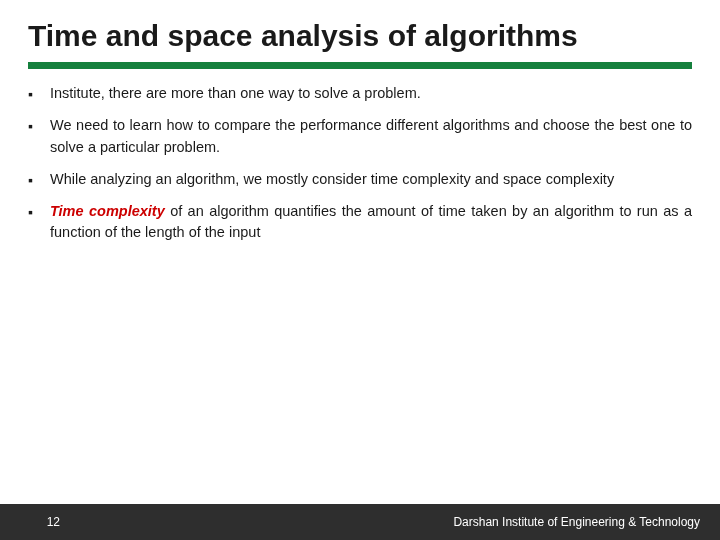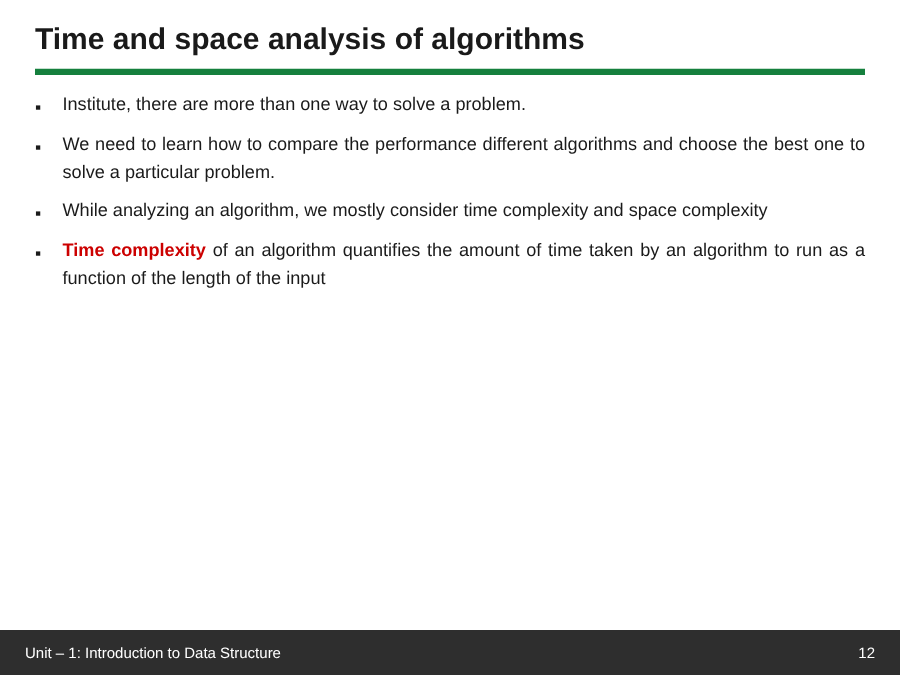--- a/index.html
+++ b/index.html
@@ -25,26 +25,26 @@
       flex-direction: column;
       position: relative;
     }
 
     .main-content {
       flex: 1;
       padding: 18px 28px 10px 28px;
     }
 
     .slide-title {
-      font-size: 24px;
+      font-size: 30px;
       font-weight: bold;
       color: #1a1a1a;
       margin-bottom: 14px;
       line-height: 1.2;
-      border-bottom: 5px solid #15803d;
+      border-bottom: 7px solid #15803d;
       padding-bottom: 8px;
     }
 
     .bullet-list {
       list-style: none;
       padding: 0;
       margin: 0;
     }
 
     .bullet-item {
@@ -65,20 +65,21 @@
     }
 
     .bullet-text {
       text-align: justify;
       flex: 1;
     }
 
     .highlight-red {
       color: #cc0000;
       font-weight: bold;
+      font-style: italic;
     }
 
     .footer {
       background: #2e2e2e;
       color: #ffffff;
       display: flex;
       align-items: center;
       justify-content: space-between;
       padding: 8px 20px;
       font-size: 12px;
@@ -126,16 +127,16 @@
       <li class="bullet-item">
         <span class="bullet-marker">▪</span>
         <span class="bullet-text">
           <span class="highlight-red">Time complexity</span><span> of an algorithm quantifies the amount of time taken by an algorithm to run as a function of the length of the input</span>
         </span>
       </li>
     </ul>
   </div>
 
   <div class="footer">
-    <span class="footer-left">Unit – 1: Introduction to Data Structure</span>
     <span class="footer-center">12</span>
+    <span class="footer-right">Darshan Institute of Engineering &amp; Technology</span>
   </div>
 </div>
 
 </body></html>

